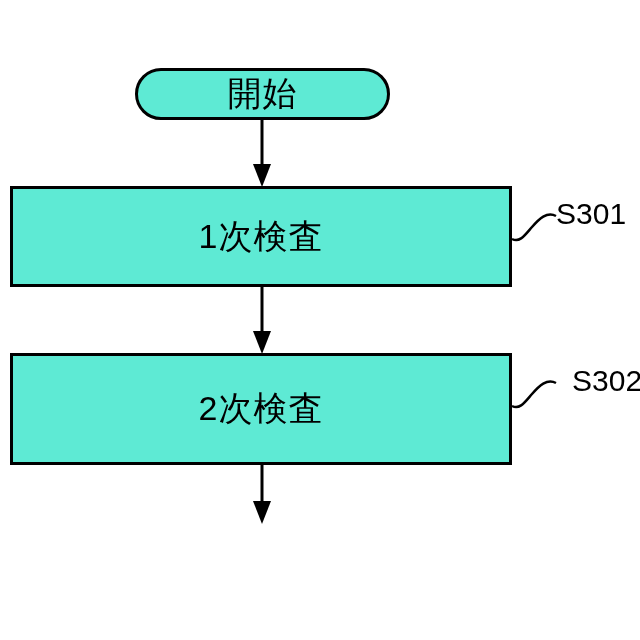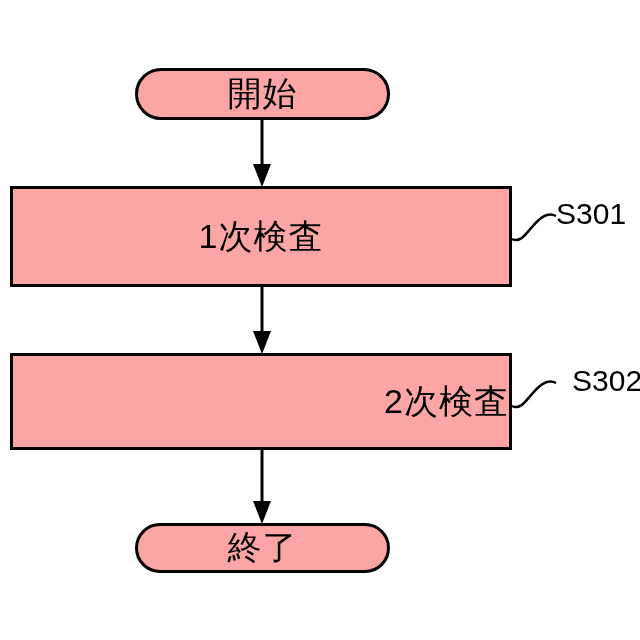--- a/index.html
+++ b/index.html
@@ -13,21 +13,21 @@
     height: 640px;
     background: #ffffff;
     font-family: "Liberation Sans", "DejaVu Sans", sans-serif;
     color: #000000;
     overflow: hidden;
   }
   .node {
     position: absolute;
     box-sizing: border-box;
     border: 3px solid #000000;
-    background: #fca5a5;
+    background: #5eead4;
     display: flex;
     align-items: center;
     justify-content: center;
     font-size: 34px;
     letter-spacing: 1px;
     color: #000000;
     z-index: 2;
   }
   .terminator {
     left: 135px;
@@ -36,21 +36,21 @@
     border-radius: 26px;
   }
   #start-node { top: 68px; }
   #end-node   { top: 523px; height: 50px; border-radius: 25px; }
   .process {
     left: 10px;
     width: 502px;
     height: 101px;
   }
   #process-1 { top: 186px; }
-  #process-2 { top: 353px; height: 97px; justify-content: flex-end; }
+  #process-2 { top: 353px; height: 112px; }
   .ref-label {
     position: absolute;
     left: 556px;
     font-size: 30px;
     letter-spacing: 0px;
     color: #000000;
     z-index: 2;
   }
   #ref-1 { top: 197px; }
   #ref-2 { top: 364px; margin-left: 16px; }
@@ -97,17 +97,14 @@
   <div id="process-1" class="node process">
     <span>1次検査</span>
   </div>
   <div id="ref-1" class="ref-label">S301</div>
 
   <div id="process-2" class="node process">
     <span>2次検査</span>
   </div>
   <div id="ref-2" class="ref-label">S302</div>
 
-  <div id="end-node" class="node terminator">
-    <span>終了</span>
-  </div>
 
 </div>
 
 </body></html>

